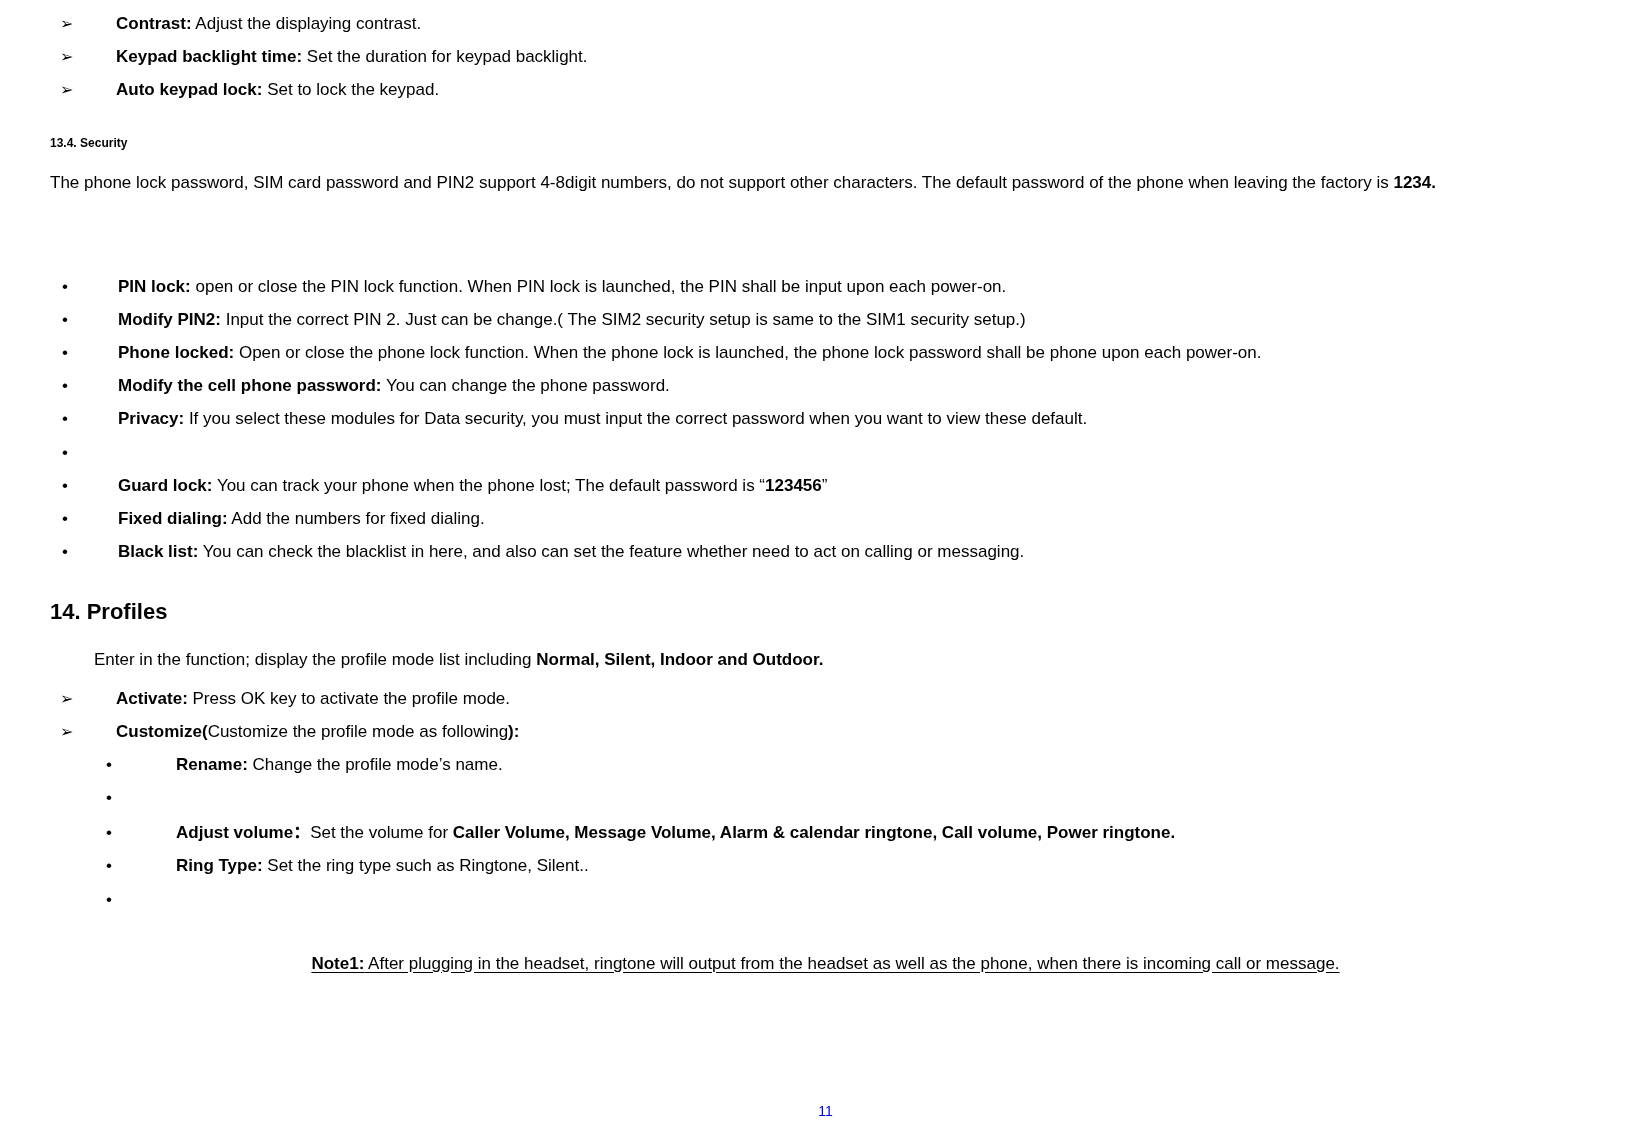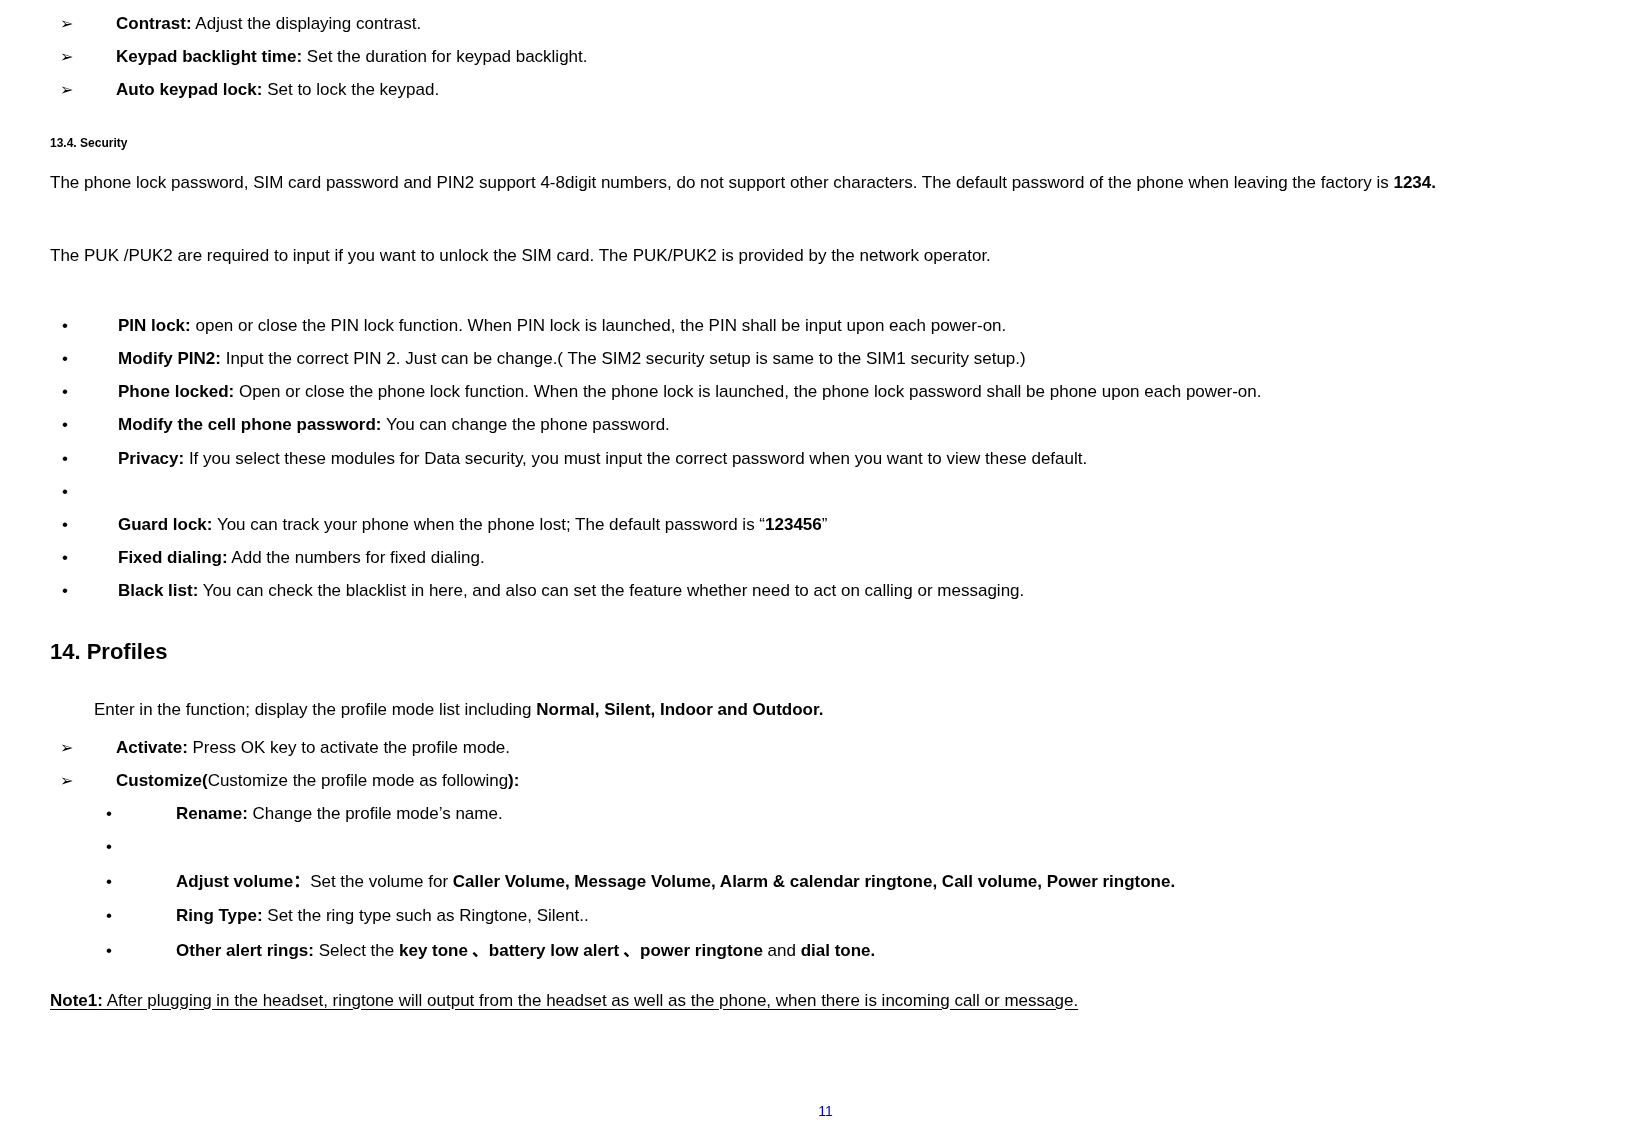--- a/index.html
+++ b/index.html
@@ -59,26 +59,27 @@
     line-height: 1.95;
     margin: 0 0 6px 0;
   }
   .gap {
     height: 34px;
   }
   .heading-14 {
     font-weight: bold;
     font-size: 22px;
     margin-top: 34px;
-    margin-bottom: 28px;
+    margin-bottom: 18px;
   }
   .note-row {
-    margin-top: 20px;
+    margin-top: 34px;
     font-size: 17px;
     line-height: 2.0;
+    text-align: center;
   }
   .note-underline {
     text-decoration: underline;
     text-decoration-color: #000;
     text-underline-offset: 3px;
   }
   .page-num {
     color: #0000cc;
     font-size: 14px;
     text-align: center;
@@ -118,21 +119,20 @@
   </ul>
 
   <div class="heading-13-4">13.4.  Security</div>
 
   <p class="para">
     <span>The phone lock password, SIM card password and PIN2 support 4-8digit numbers, do not support other characters. The default password of the phone when leaving the factory is </span><span class="b">1234.</span>
   </p>
 
   <div class="gap"></div>
 
-  <p class="para">The PUK /PUK2 are required to input if you want to unlock the SIM card. The PUK/PUK2 is provided by the network operator.</p>
 
   <div class="gap"></div>
 
   <ul class="list">
     <li class="top-row">
       <span class="dot-marker">•</span>
       <span>
         <span class="b">PIN lock:</span><span> open or close the PIN lock function. When PIN lock is launched, the PIN shall be input upon each power-on.</span>
       </span>
     </li>
@@ -221,23 +221,20 @@
       </span>
     </li>
     <li class="top-row">
       <span class="dot-marker _sub">•</span>
       <span>
         <span class="b">Ring Type:</span><span> Set the ring type such as Ringtone, Silent..</span>
       </span>
     </li>
     <li class="top-row">
       <span class="dot-marker _sub">•</span>
-      <span>
-        <span class="b">Other alert rings:</span><span> Select the </span><span class="b">key tone</span><span class="b j"> 、</span><span class="b">battery low alert</span><span class="b j"> 、</span><span class="b">power ringtone</span><span> and </span><span class="b">dial tone.</span>
-      </span>
     </li>
   </ul>
 
   <div class="note-row">
     <span class="note-underline"><span class="b">Note1:</span><span> After plugging in the headset, ringtone will output from the headset as well as the phone, when there is incoming call or message.</span></span>
   </div>
 
 </div>
 
 <div class="page-num">11</div>

